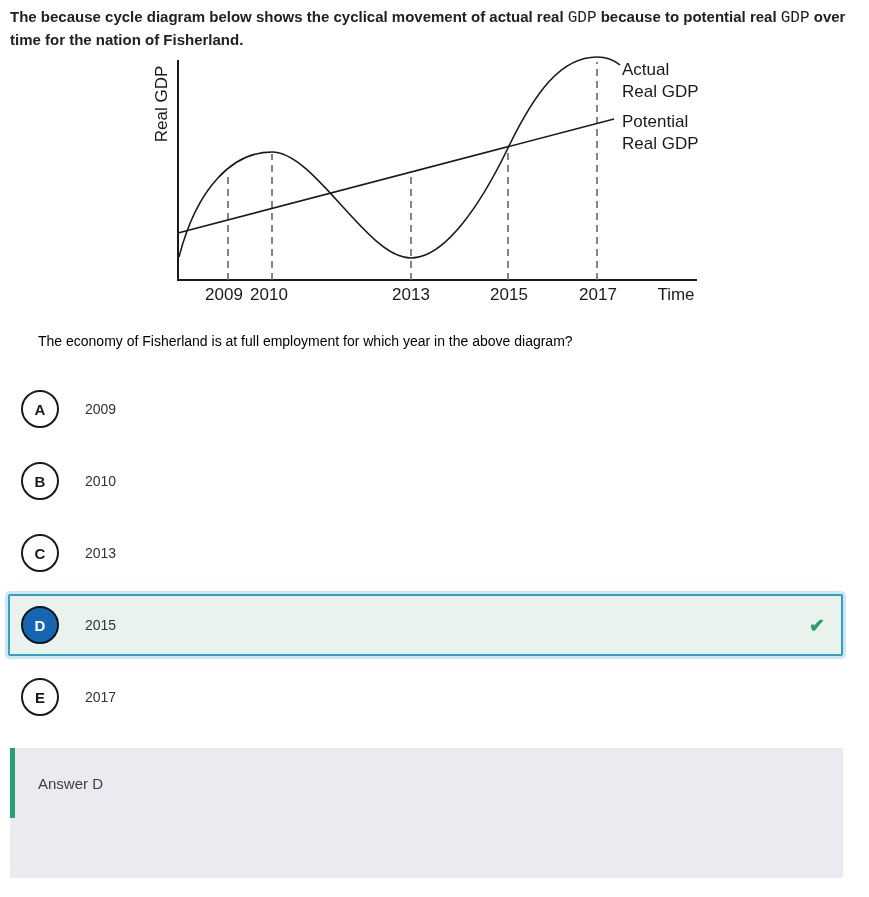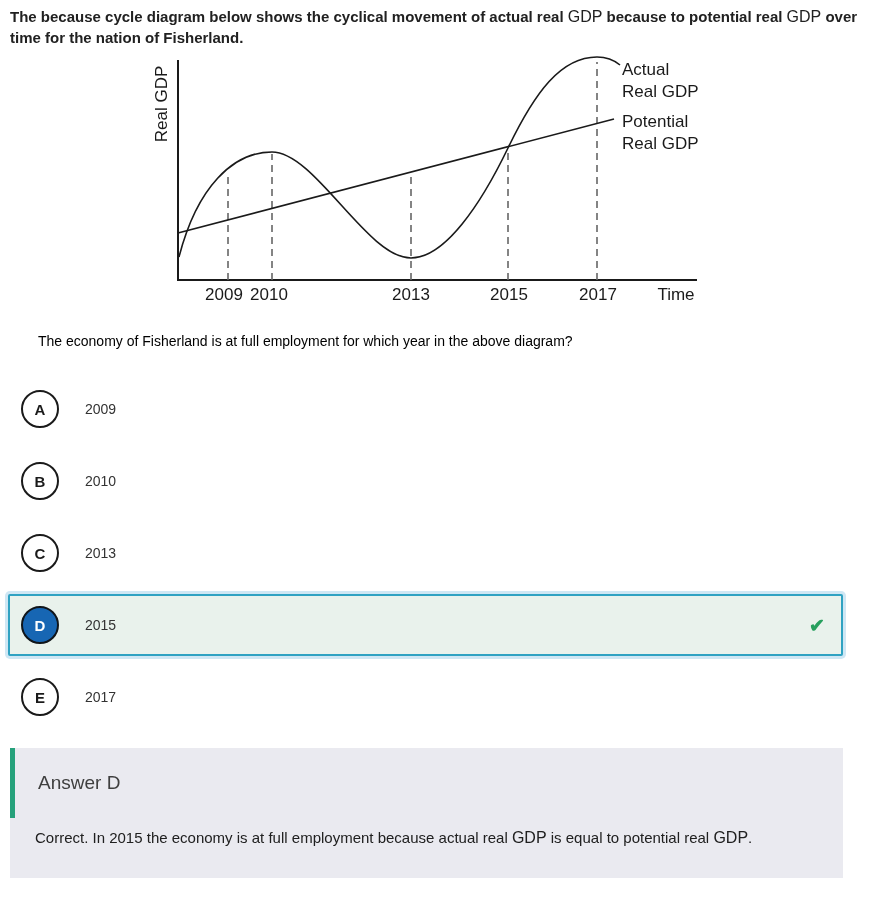--- a/index.html
+++ b/index.html
@@ -2,21 +2,21 @@
 <html><head>
 <meta charset="utf-8">
 <style>
   * { margin:0; padding:0; box-sizing:border-box; }
   html,body { background:#ffffff; }
   body { font-family:"Liberation Sans", sans-serif; color:#1a1a1a; }
   .page { position:relative; width:869px; height:897px; background:#fff; overflow:hidden; }
 
   .title { position:absolute; left:10px; top:6px; width:852px;
            font-size:15px; font-weight:700; line-height:21px; color:#212121; }
-  .serif-gdp { font-family:Liberation Sans, sans-serif; font-weight:400; font-size:16px;text-align:right; }
+  .serif-gdp { font-family:Liberation Mono, monospace; font-weight:400; font-size:16px;text-align:right; }
 
   .chart { position:absolute; left:140px; top:45px; }
   .chart text { font-family:"Liberation Sans", sans-serif; font-size:17px; fill:#1a1a1a; }
 
   .question { position:absolute; left:10px; top:333px; width:840px;
               font-size:14px; color:#000000;margin-left:28px; }
 
   .option-row { position:absolute; left:8px; width:835px; height:64px;
                 display:flex; align-items:center; cursor:pointer; }
   .option-row.selected { height:62px; background:#e9f2ec;
@@ -28,21 +28,21 @@
            font-size:15px; font-weight:700; color:#1a1a1a; flex:0 0 auto; }
   .option-row.selected .badge { margin-left:11px; background:#1766b3; border-color:#10151a; color:#ffffff; }
   .option-label { margin-left:26px; font-size:14px; color:#333333; }
   .check { position:absolute; right:16px; top:50%; transform:translateY(-50%);
            color:#27a05e; font-size:19px; font-weight:700; }
 
   .answer-panel { position:absolute; left:10px; top:748px; width:833px; height:130px;
                   background:#eaeaf0; }
   .answer-head { height:70px; border-left:5px solid #26a17b;
                  display:flex; align-items:center; padding-left:23px;
-                 font-size:19px; color:#3f3f3f; }
+                 font-size:15px; color:#3f3f3f; }
   .answer-body { padding:9px 20px 0 25px; font-size:15px; color:#202020; line-height:22px; }
   .answer-body .serif-gdp { font-size:16px; }
 </style>
 </head>
 <body>
 
 <div class="page">
 
   <div class="title"><span>The because cycle diagram below shows the cyclical movement of actual real </span><span class="serif-gdp">GDP</span><span> because to potential real </span><span class="serif-gdp">GDP</span><span> over time for the nation of Fisherland.</span></div>
 
@@ -104,16 +104,15 @@
     <span class="check">✔</span>
   </div>
 
   <div class="option-row" style="top:665px;">
     <div class="badge">E</div>
     <div class="option-label">2017</div>
   </div>
 
   <div class="answer-panel">
     <div class="answer-head">Answer D</div>
-    <div class="answer-body"><span>Correct. In 2015 the economy is at full employment because actual real </span><span class="serif-gdp">GDP</span><span> is equal to potential real </span><span class="serif-gdp">GDP</span><span>.</span></div>
   </div>
 
 </div>
 
 </body></html>

